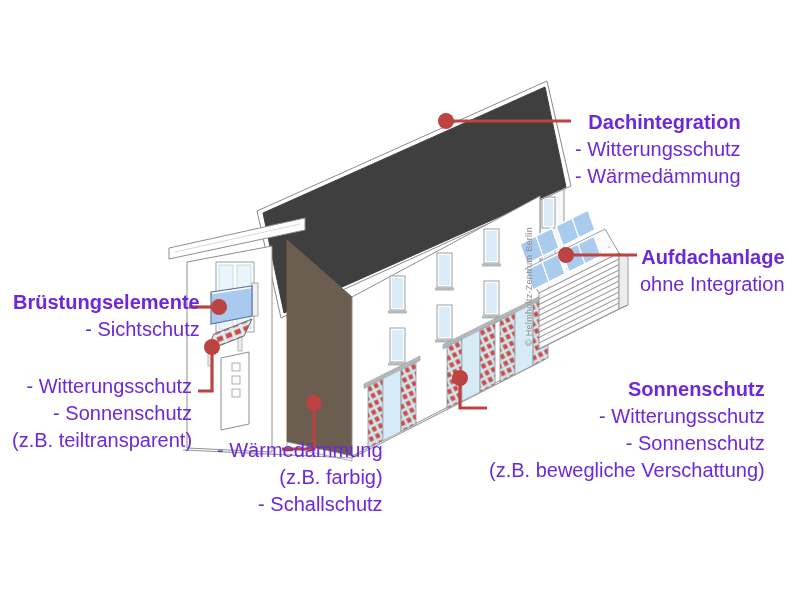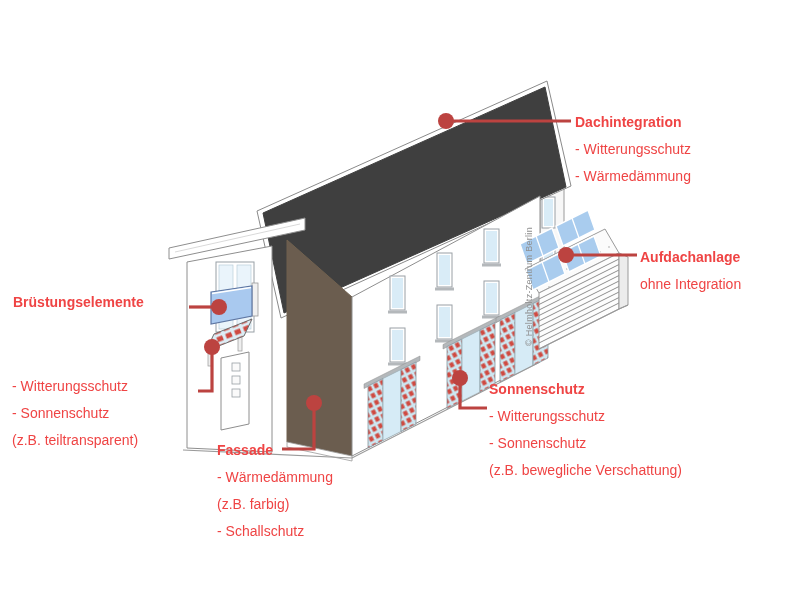--- a/index.html
+++ b/index.html
@@ -4,23 +4,24 @@
 <title>Diagram</title>
 <style>
   html,body{margin:0;padding:0;background:#fff;}
   .stage{
     position:relative;width:800px;height:602px;background:#ffffff;overflow:hidden;
     font-family:"Liberation Sans",sans-serif;
   }
   .stage svg{position:absolute;left:0;top:0;}
   .callout-label{
     position:absolute;
-    font-size:14px;line-height:27px;
-    color:#ef4444;
+    font-size:20px;line-height:27px;
+    color:#6d28d9;
     white-space:nowrap;
+    text-align:right;
   }
   .lt{font-weight:bold;}
 </style>
 </head>
 <body>
 
 <div class="stage">
 
 <svg width="800" height="602" viewBox="0 0 800 602">
   <defs>
@@ -202,30 +203,30 @@
   <div class="ll">- Wärmedämmung</div>
 </div>
 
 <div class="callout-label" style="left:640px;top:244px">
   <div class="lt">Aufdachanlage</div>
   <div class="ll">ohne Integration</div>
 </div>
 
 <div class="callout-label" style="left:13px;top:289px">
   <div class="lt">Brüstungselemente</div>
+  <div class="ll">- Sichtschutz</div>
 </div>
 
 <div class="callout-label" style="left:12px;top:373px">
   <div class="ll">- Witterungsschutz</div>
   <div class="ll">- Sonnenschutz</div>
   <div class="ll">(z.B. teiltransparent)</div>
 </div>
 
 <div class="callout-label" style="left:217px;top:437px">
-  <div class="lt">Fassade</div>
   <div class="ll">- Wärmedämmung</div>
   <div class="ll">(z.B. farbig)</div>
   <div class="ll">- Schallschutz</div>
 </div>
 
 <div class="callout-label" style="left:489px;top:376px">
   <div class="lt">Sonnenschutz</div>
   <div class="ll">- Witterungsschutz</div>
   <div class="ll">- Sonnenschutz</div>
   <div class="ll">(z.B. bewegliche Verschattung)</div>

